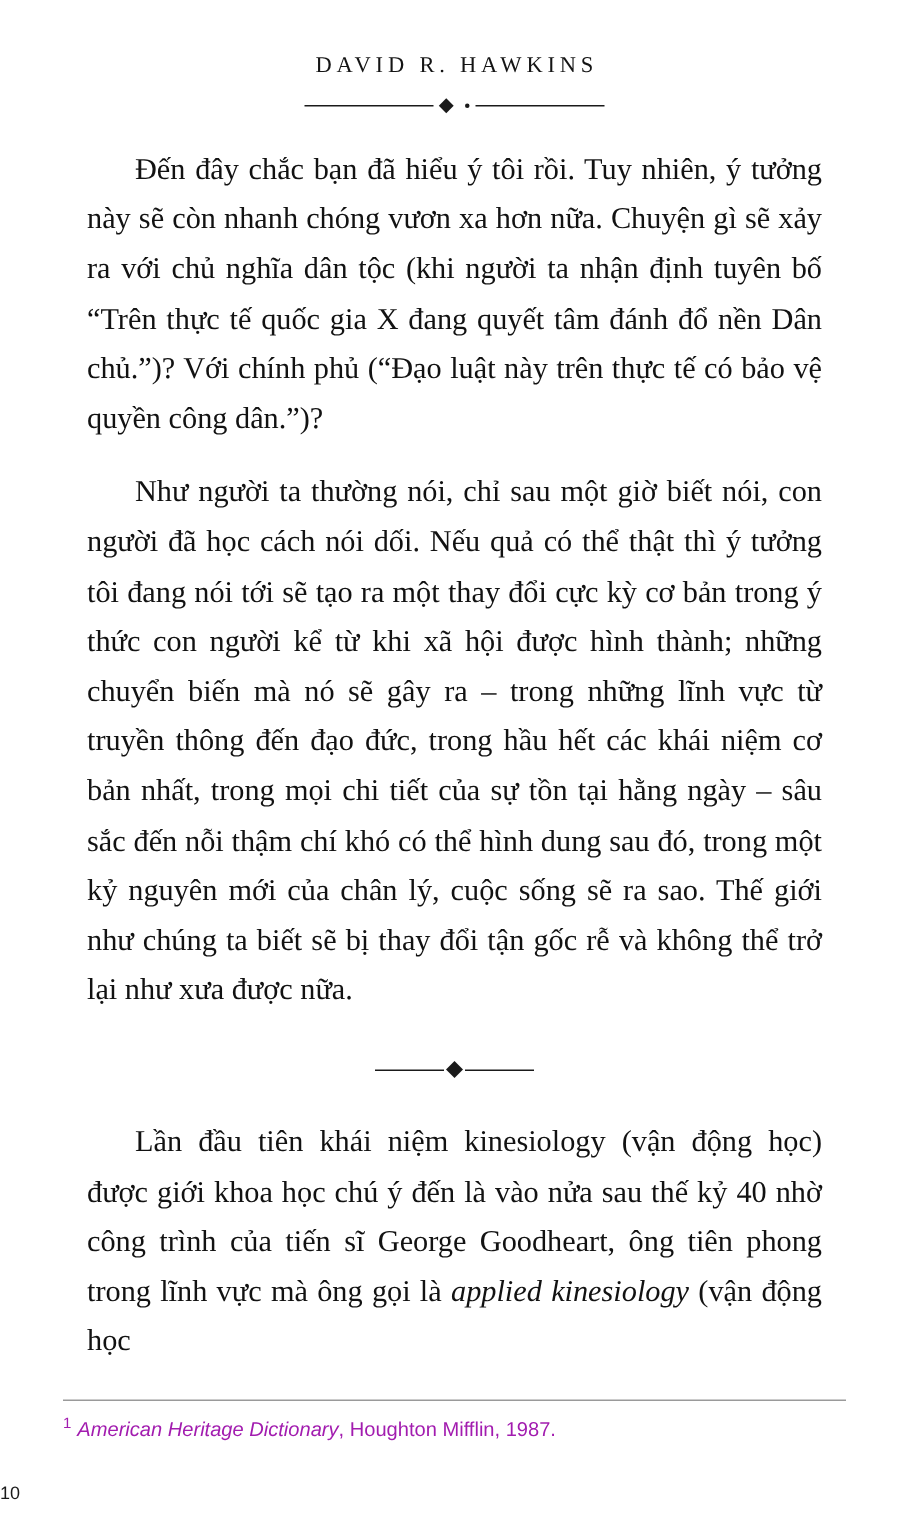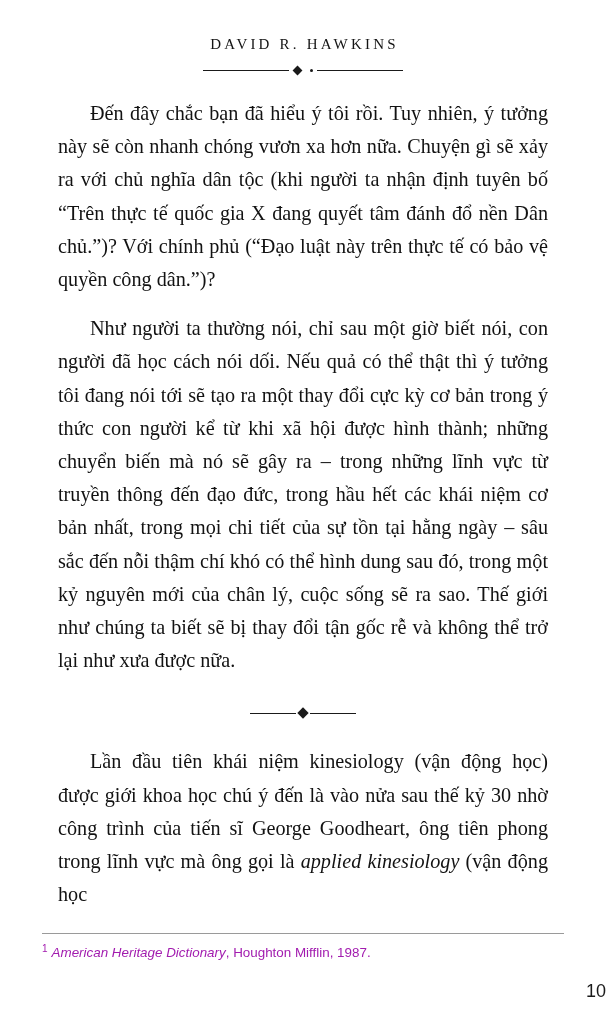--- a/index.html
+++ b/index.html
@@ -124,23 +124,23 @@
     margin-right: 4px;
   }
   .footnote .src {
     font-style: italic;
   }
   .folio {
     position: absolute;
     left: 0;
     right: 0;
     bottom: 22px;
-    text-align: right;
+    text-align: left;
     font-family: "Liberation Sans", sans-serif;
-    font-size: 18px;
+    font-size: 12px;
     color: #1a1a1a;
   }
 </style>
 </head>
 <body>
 
 <div class="page">
 
   <div class="running-head">DAVID R. HAWKINS</div>
 
@@ -156,21 +156,21 @@
     <p>Như người ta thường nói, chỉ sau một giờ biết nói, con người đã học cách nói dối. Nếu quả có thể thật thì ý tưởng tôi đang nói tới sẽ tạo ra một thay đổi cực kỳ cơ bản trong ý thức con người kể từ khi xã hội được hình thành; những chuyển biến mà nó sẽ gây ra – trong những lĩnh vực từ truyền thông đến đạo đức, trong hầu hết các khái niệm cơ bản nhất, trong mọi chi tiết của sự tồn tại hằng ngày – sâu sắc đến nỗi thậm chí khó có thể hình dung sau đó, trong một kỷ nguyên mới của chân lý, cuộc sống sẽ ra sao. Thế giới như chúng ta biết sẽ bị thay đổi tận gốc rễ và không thể trở lại như xưa được nữa.</p>
 
     <div class="mid-ornament">
       <span class="bar"></span>
       <span class="diamond"></span>
       <span class="bar"></span>
     </div>
 
 
     <p>
-      <span>Lần đầu tiên khái niệm kinesiology (vận động học) được giới khoa học chú ý đến là vào nửa sau thế kỷ 30 nhờ công trình của tiến sĩ George Goodheart, ông tiên phong trong lĩnh vực mà ông gọi là </span><span class="italic">applied kinesiology</span><span> (vận động học</span>
+      <span>Lần đầu tiên khái niệm kinesiology (vận động học) được giới khoa học chú ý đến là vào nửa sau thế kỷ 40 nhờ công trình của tiến sĩ George Goodheart, ông tiên phong trong lĩnh vực mà ông gọi là </span><span class="italic">applied kinesiology</span><span> (vận động học</span>
     </p>
   </div>
 
   <div class="footnote-area">
     <div class="footnote-rule"></div>
     <div class="footnote">
       <span class="marker">1</span><span class="src">American Heritage Dictionary</span><span>, Houghton Mifflin, 1987.</span>
     </div>
   </div>
 

